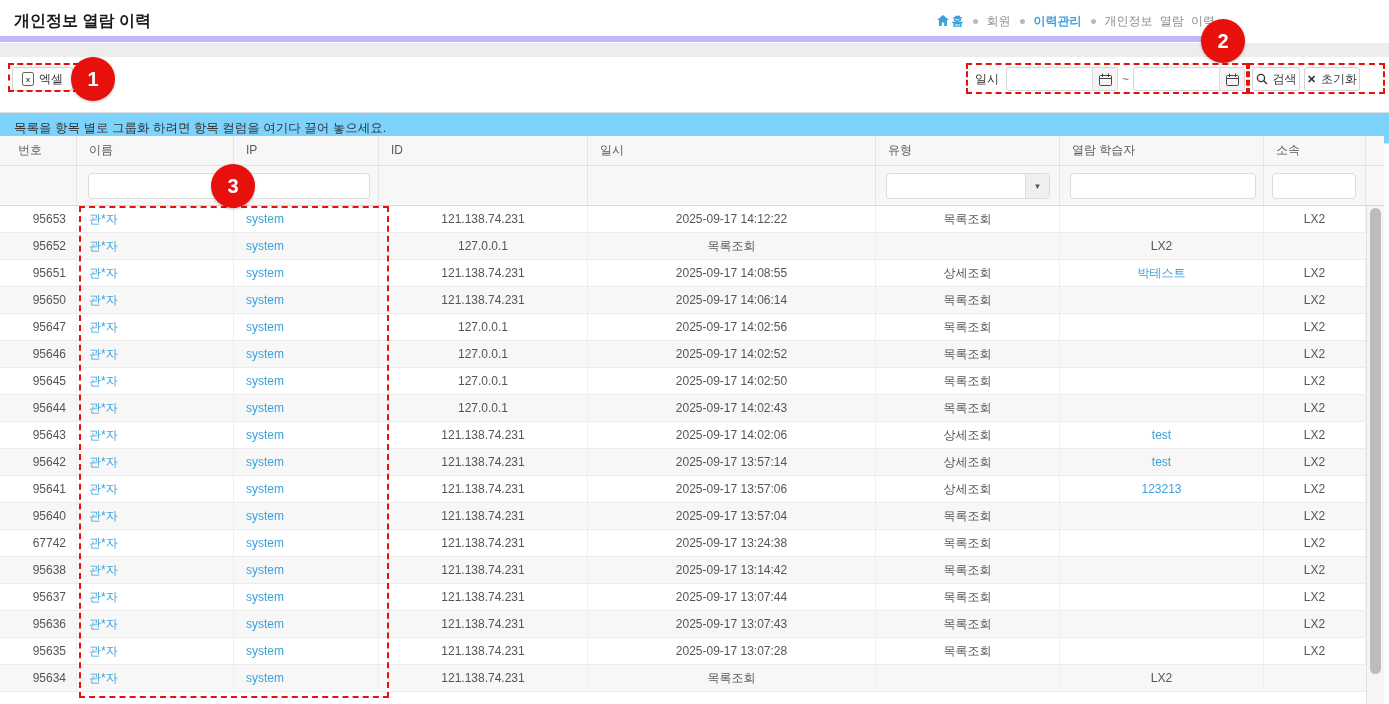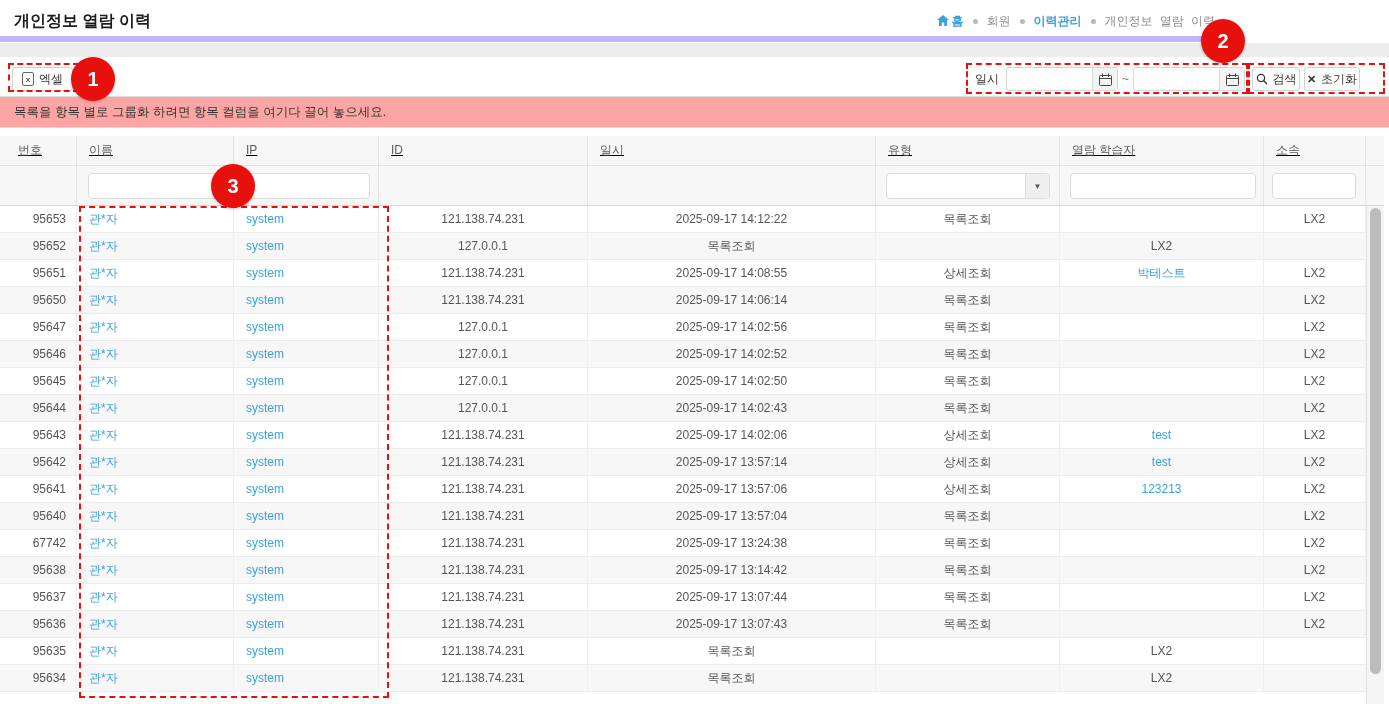--- a/index.html
+++ b/index.html
@@ -36,28 +36,28 @@
   .cal-btn { position:absolute; right:0; top:0; width:25px; height:22px; background:#f4f4f4;
     border-left:1px solid #dcdcdc; border-radius:0 2px 2px 0; display:flex; align-items:center;
     justify-content:center; cursor:pointer; }
   .tilde { position:absolute; left:1122px; top:67px; height:24px; line-height:24px; color:#777; font-size:12px; }
   .btn-search { position:absolute; left:1252px; top:67px; width:48px; }
   .btn-reset  { position:absabsolute; }
   .btn-reset  { position:absolute; left:1304px; top:67px; width:56px; }
   .x-ic { font-size:11px; font-weight:bold; color:#333; }
 
   
-  .groupbar { position:absolute; left:0; top:96px; width:1389px; height:32px; background:#fca5a5;
+  .groupbar { position:absolute; left:0; top:112px; width:1389px; height:32px; background:#7dd3fc;
     border-top:1px solid #ddd; border-bottom:1px solid #ddd; }
   .groupbar span { position:absolute; left:14px; top:0; line-height:30px; font-size:12.5px; color:#333; }
 
   
   .grid { display:grid; grid-template-columns:77px 157px 145px 209px 288px 184px 204px 102px 18px; }
   .thead { position:absolute; left:0; top:136px; width:1384px; height:30px; background:#f7f7f7;
-    border-bottom:1px solid #e2e2e2;text-decoration:underline; }
+    border-bottom:1px solid #e2e2e2; }
   .th { border-right:1px solid #e4e4e4; line-height:29px; padding-left:12px; font-size:12px; color:#5a5a5a;
     cursor:pointer; }
   .th.first { padding-left:18px; }
   .th:last-child { border-right:0; }
   .tfilter { position:absolute; left:0; top:166px; width:1384px; height:40px; background:#f7f7f7;
     border-bottom:1px solid #d9d9d9; }
   .fc { border-right:1px solid #e4e4e4; position:relative; }
   .fc:last-child { border-right:0; }
   .f-input { position:absolute; top:7px; height:26px; background:#fff; border:1px solid #dcdcdc;
     border-radius:4px; font-size:12px; padding:0 7px; outline:none; color:#444; }
@@ -389,20 +389,21 @@
     <div class="td c-type">목록조회</div>
     <div class="td c-viewer"></div>
     <div class="td c-org">LX2</div>
     <div class="td c-sb"></div>
   </div>
     <div class="trow grid">
     <div class="td c-no">95635</div>
     <div class="td c-name"><a class="blue">관*자</a></div>
     <div class="td c-id"><a class="blue">system</a></div>
     <div class="td c-ip">121.138.74.231</div>
+    <div class="td c-dt">2025-09-17 13:07:28</div>
     <div class="td c-type">목록조회</div>
     <div class="td c-viewer"></div>
     <div class="td c-org">LX2</div>
     <div class="td c-sb"></div>
   </div>
     <div class="trow grid alt">
     <div class="td c-no">95634</div>
     <div class="td c-name"><a class="blue">관*자</a></div>
     <div class="td c-id"><a class="blue">system</a></div>
     <div class="td c-ip">121.138.74.231</div>

